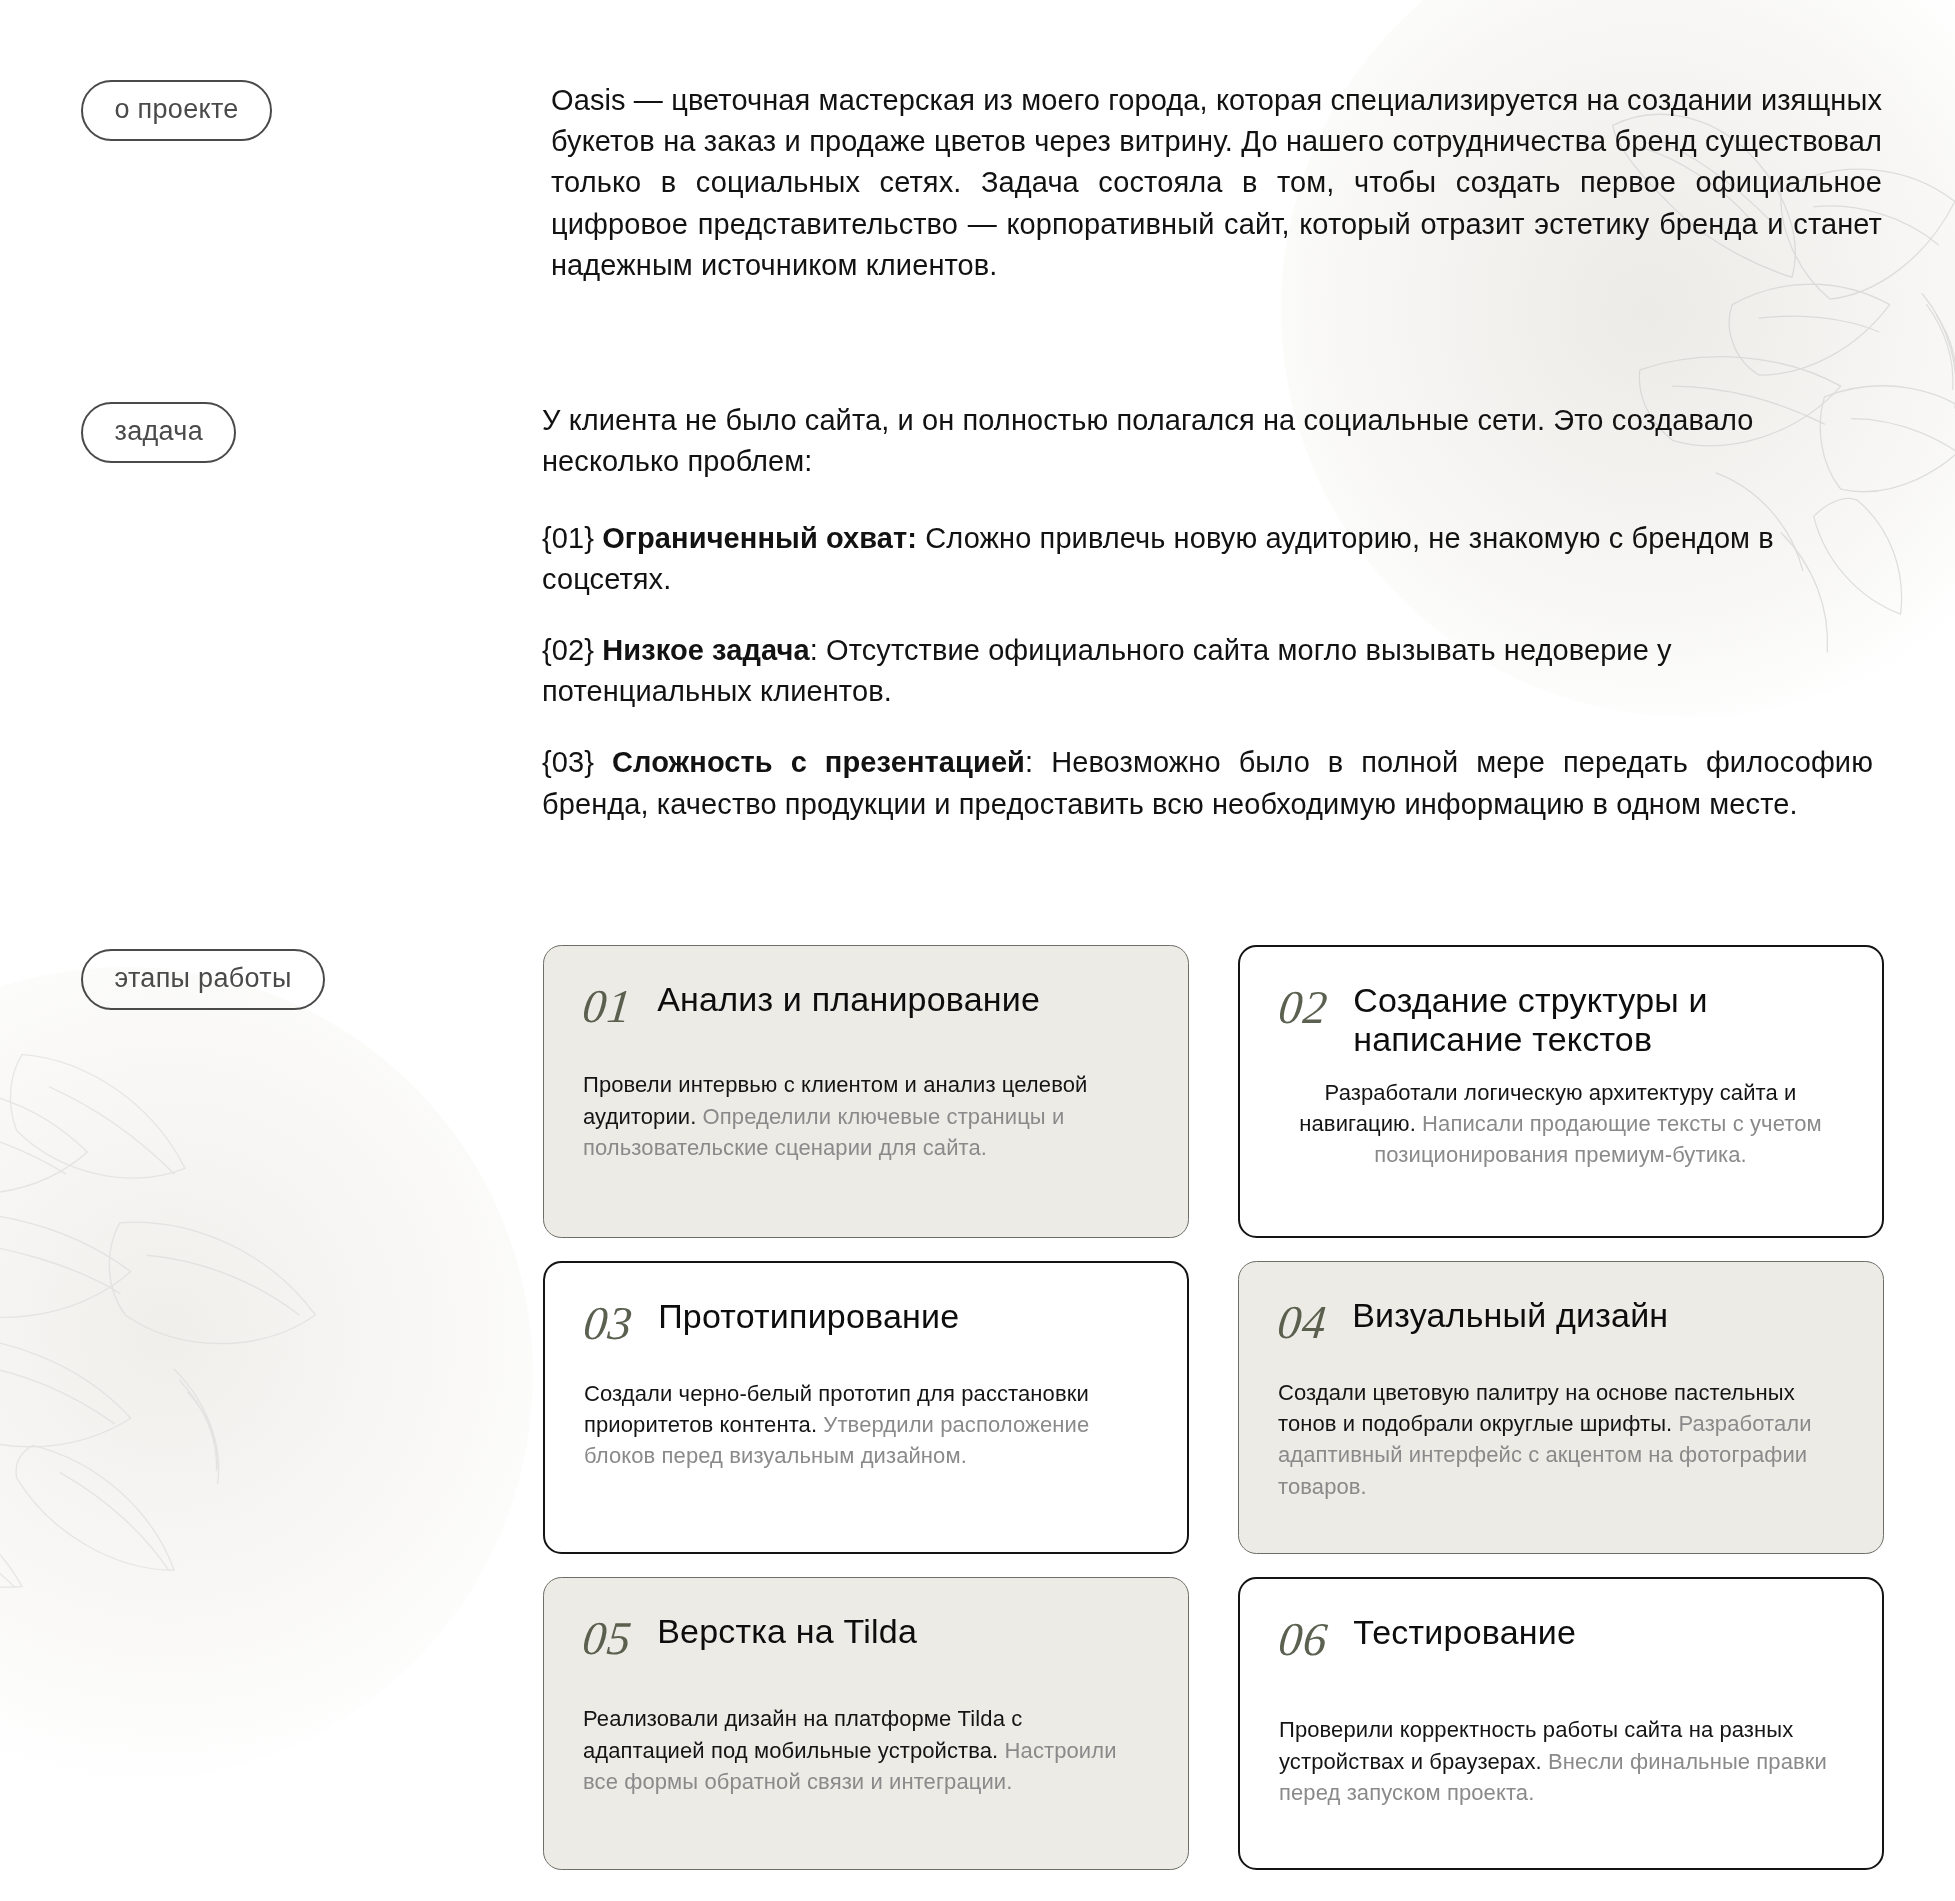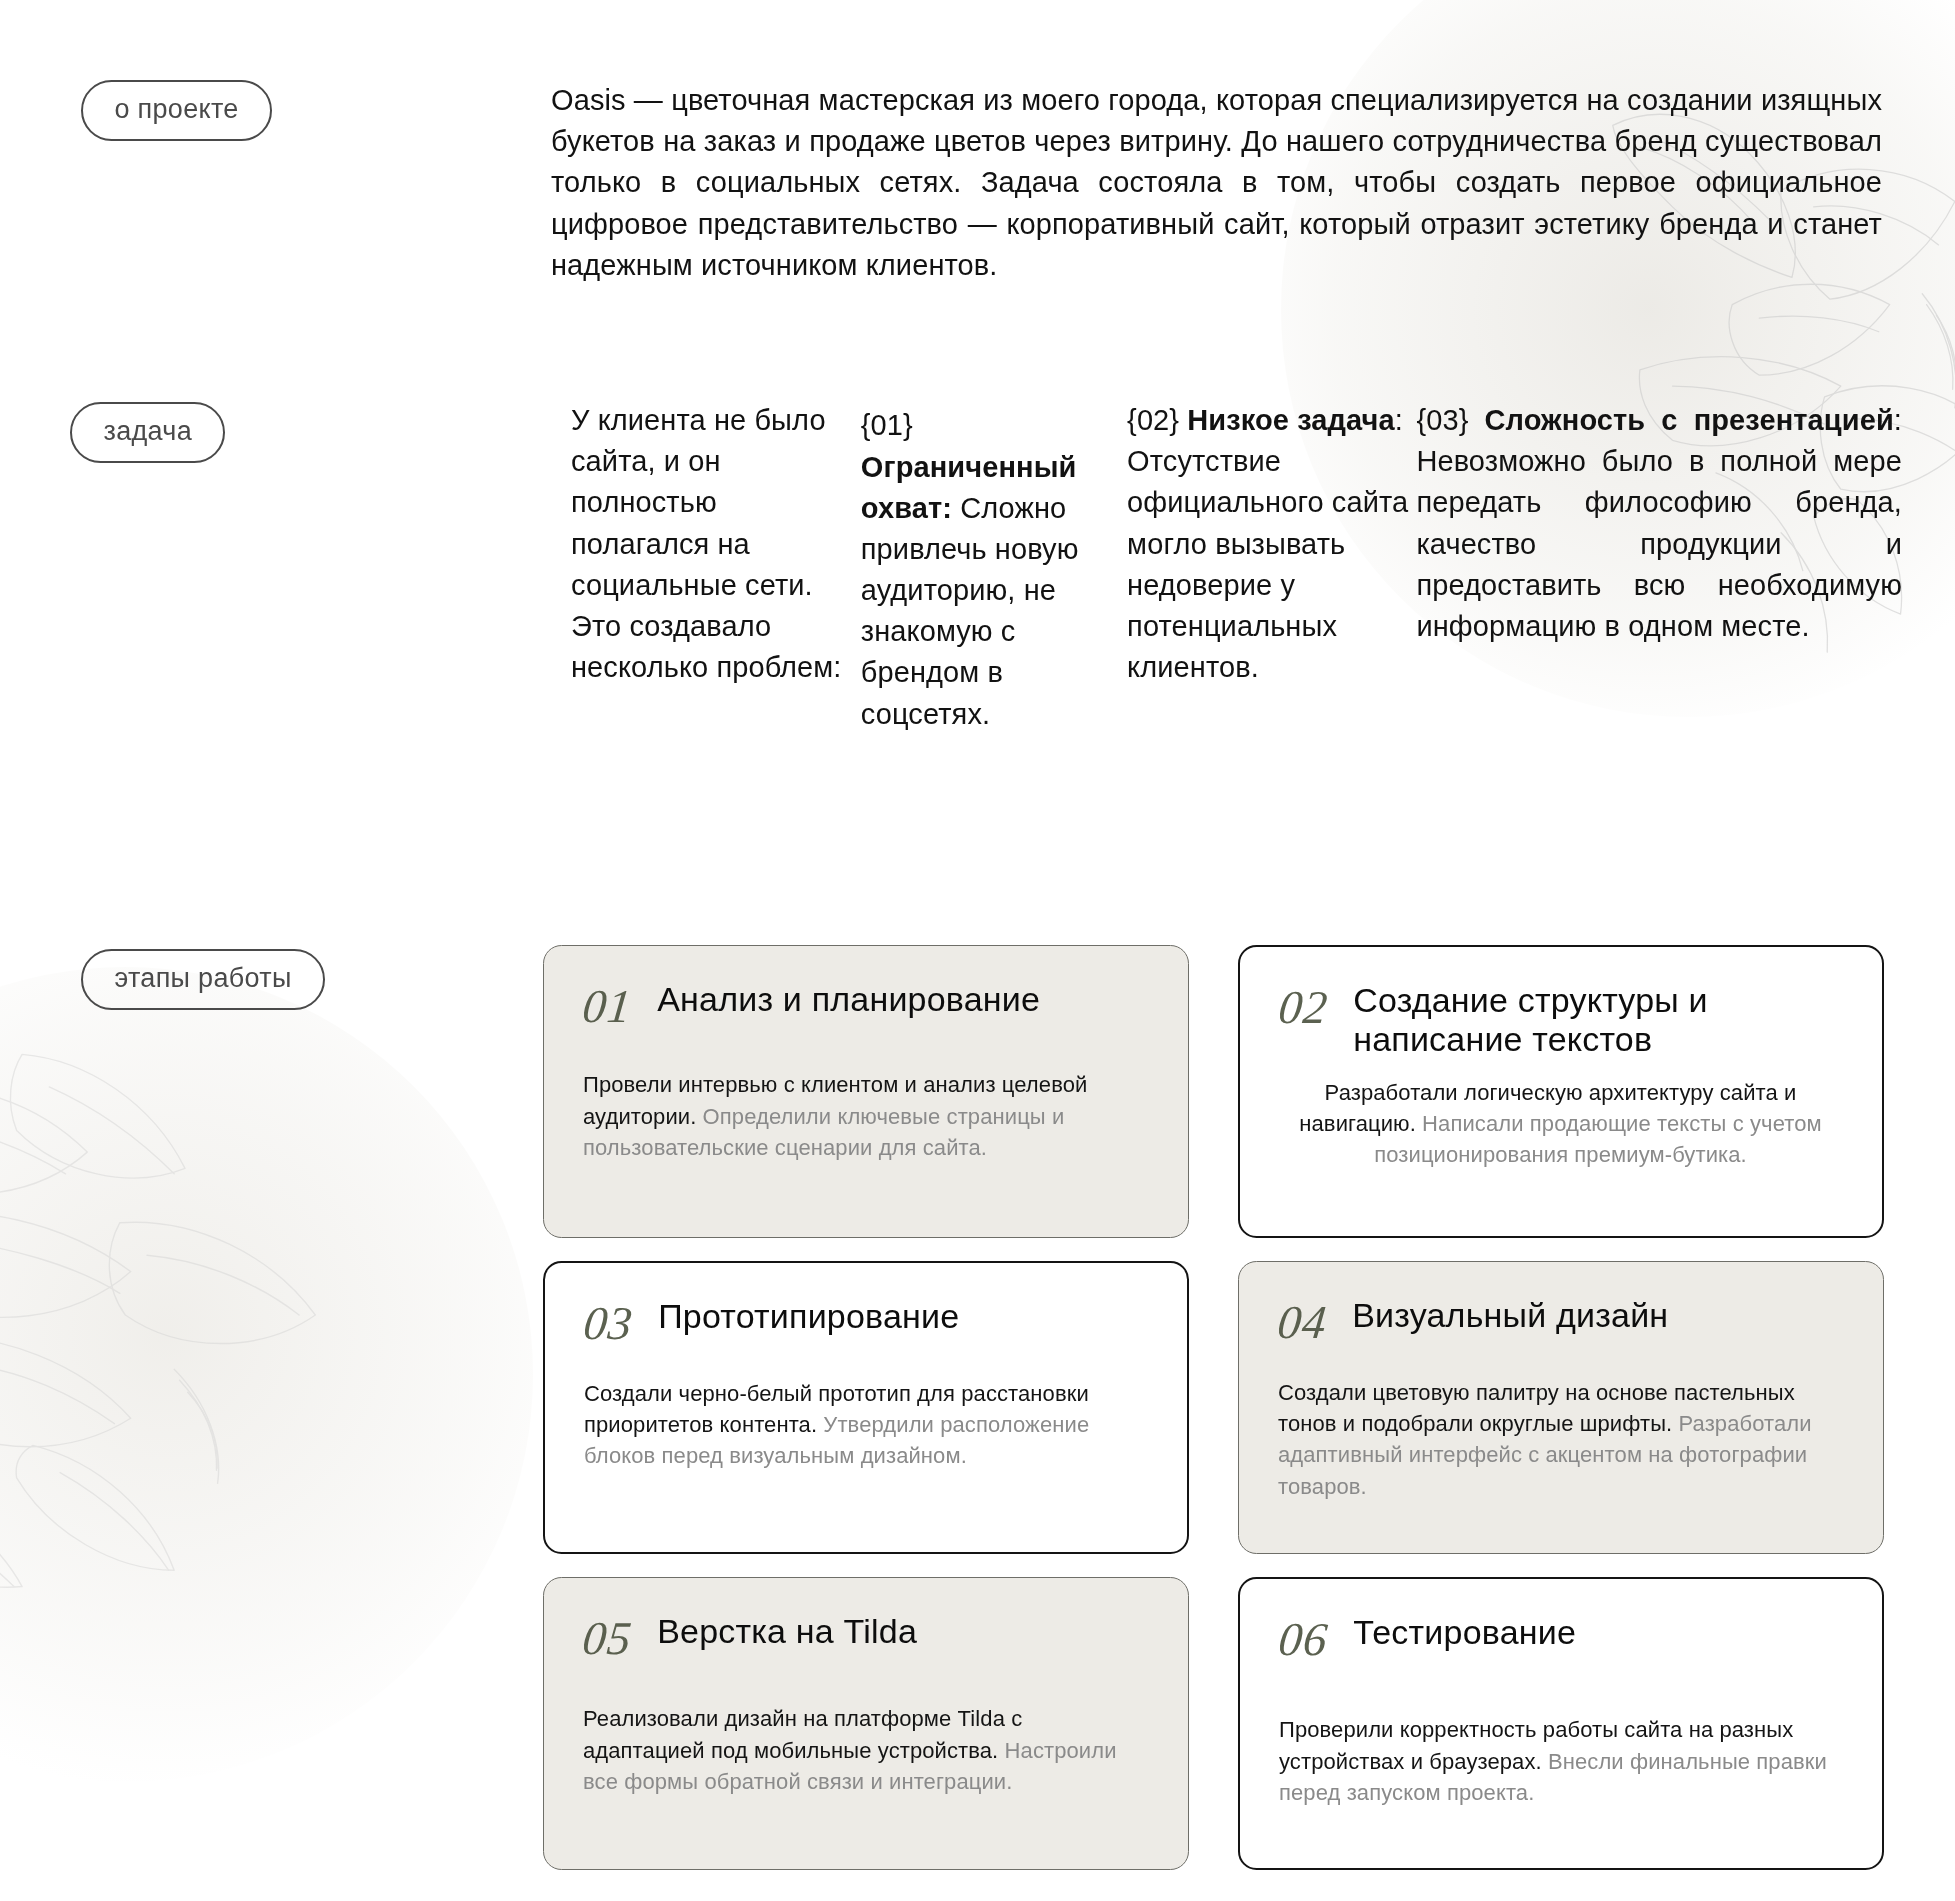--- a/index.html
+++ b/index.html
@@ -213,25 +213,25 @@
   </svg>
 
   <div class="row" style="left:81px; top:80px;">
     <span class="pill">о проекте</span>
   </div>
 
   <div class="row" style="left:551px; top:80px; width:1331px;align-items:center;">
     <p class="para justify-all body-col">Oasis — цветочная мастерская из моего города, которая специализируется на создании изящных букетов на заказ и продаже цветов через витрину. До нашего сотрудничества бренд существовал только в социальных сетях. Задача состояла в том, чтобы создать первое официальное цифровое представительство — корпоративный сайт, который отразит эстетику бренда и станет надежным источником клиентов.</p>
   </div>
 
-  <div class="row" style="left:70px; top:402px;">
+  <div class="row" style="left:81px; top:402px;">
     <span class="pill">задача</span>
   </div>
 
-  <div class="row" style="left:571px; top:400px; width:1331px; flex-direction:row;">
+  <div class="row" style="left:542px; top:400px; width:1331px; flex-direction:column;">
 
     <p class="para">У клиента не было сайта, и он полностью полагался на социальные сети. Это создавало несколько проблем:</p>
 
     <div class="gap-md"></div>
 
     <p class="para" style="margin-top:5.4px;">
       <span>{01}</span>
       <span class="b">Ограниченный охват:</span><span> Сложно привлечь новую аудиторию, не знакомую с брендом в соцсетях.</span>
     </p>
 

